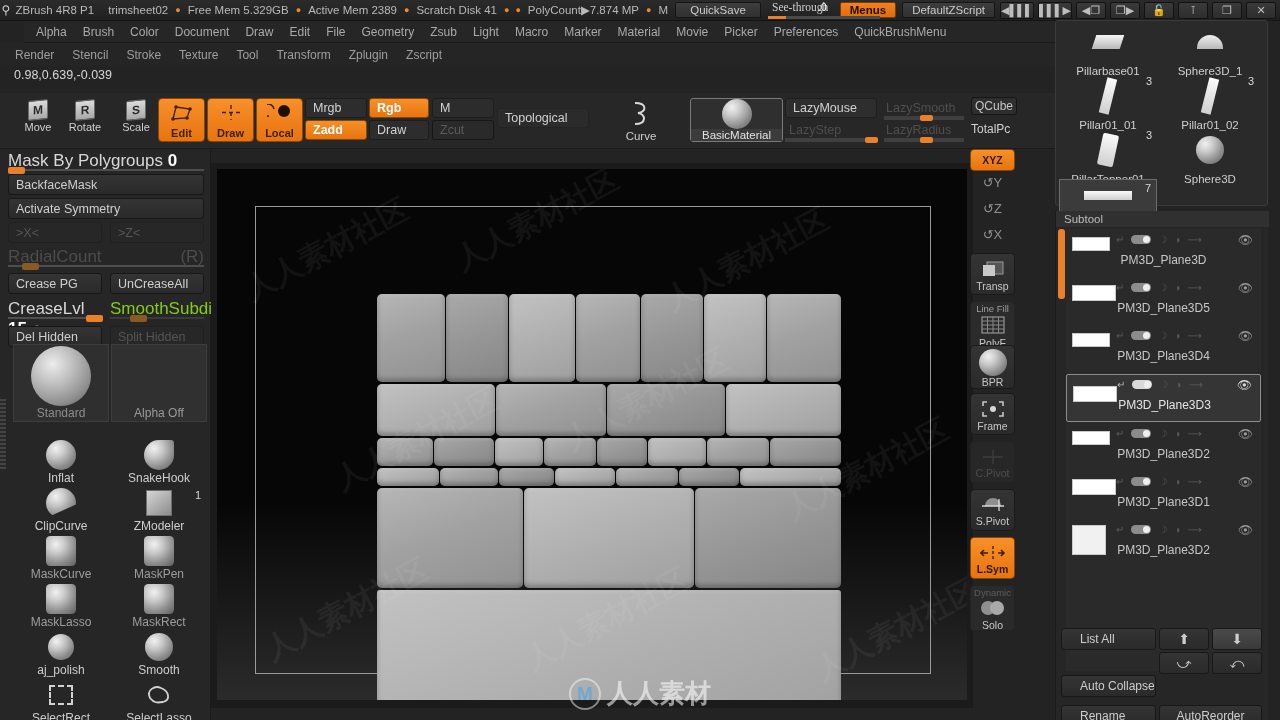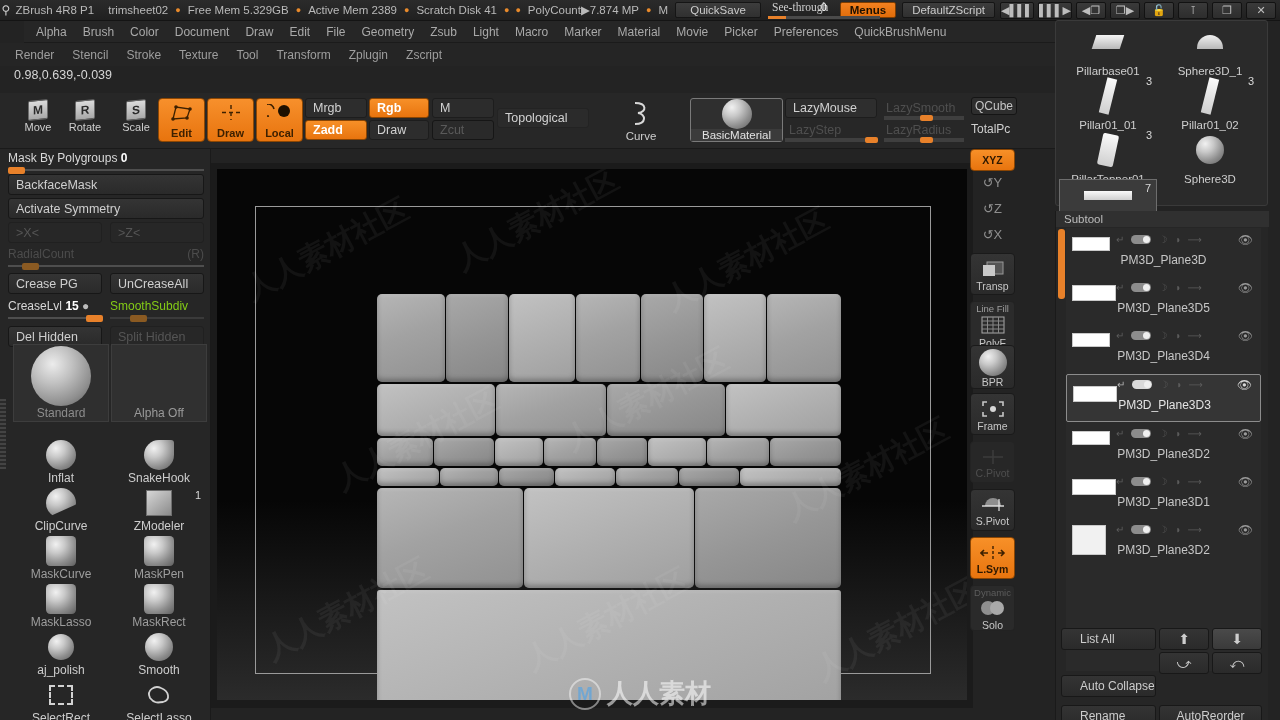--- a/index.html
+++ b/index.html
@@ -117,21 +117,21 @@
   .slide-wrap .srow { height:20px; display:flex; align-items:center; }
   .slide-wrap .bar { position:absolute; left:0; bottom:-2px; height:4px; background:#3f3f3f; }
   .slide-wrap .knob { position:absolute; bottom:-3px; width:13px; height:6px; background:#e8812a; border-radius:2px; }
 
   
   #leftpanel {
     position:absolute; left:0; top:149px; width:211px; height:571px;
     background:#262626; border-right:1px solid #1a1a1a;
   }
   .lp-row { position:absolute; left:8px; width:196px; }
-  .lp-slider-label { font-size:12px; color:#d8d8d8; }
+  .lp-slider-label { font-size:17px; color:#d8d8d8; }
   .lp-slider-label b { color:#fff; font-weight:bold; }
   .lp-track { position:absolute; left:0; height:2px; background:#4e4e4e; width:196px; }
   .lp-knob { position:absolute; height:7px; width:17px; background:#e8812a; border-radius:2px; }
   .lp-btn {
     height:21px; background:linear-gradient(#343434,#2a2a2a);
     border:1px solid #171717; border-radius:3px;
     font-size:12.5px; color:#cfcfcf; display:flex; align-items:center; padding-left:7px;
   }
   .lp-btn.dis { color:#555; background:#272727; border-color:#202020; }
 

